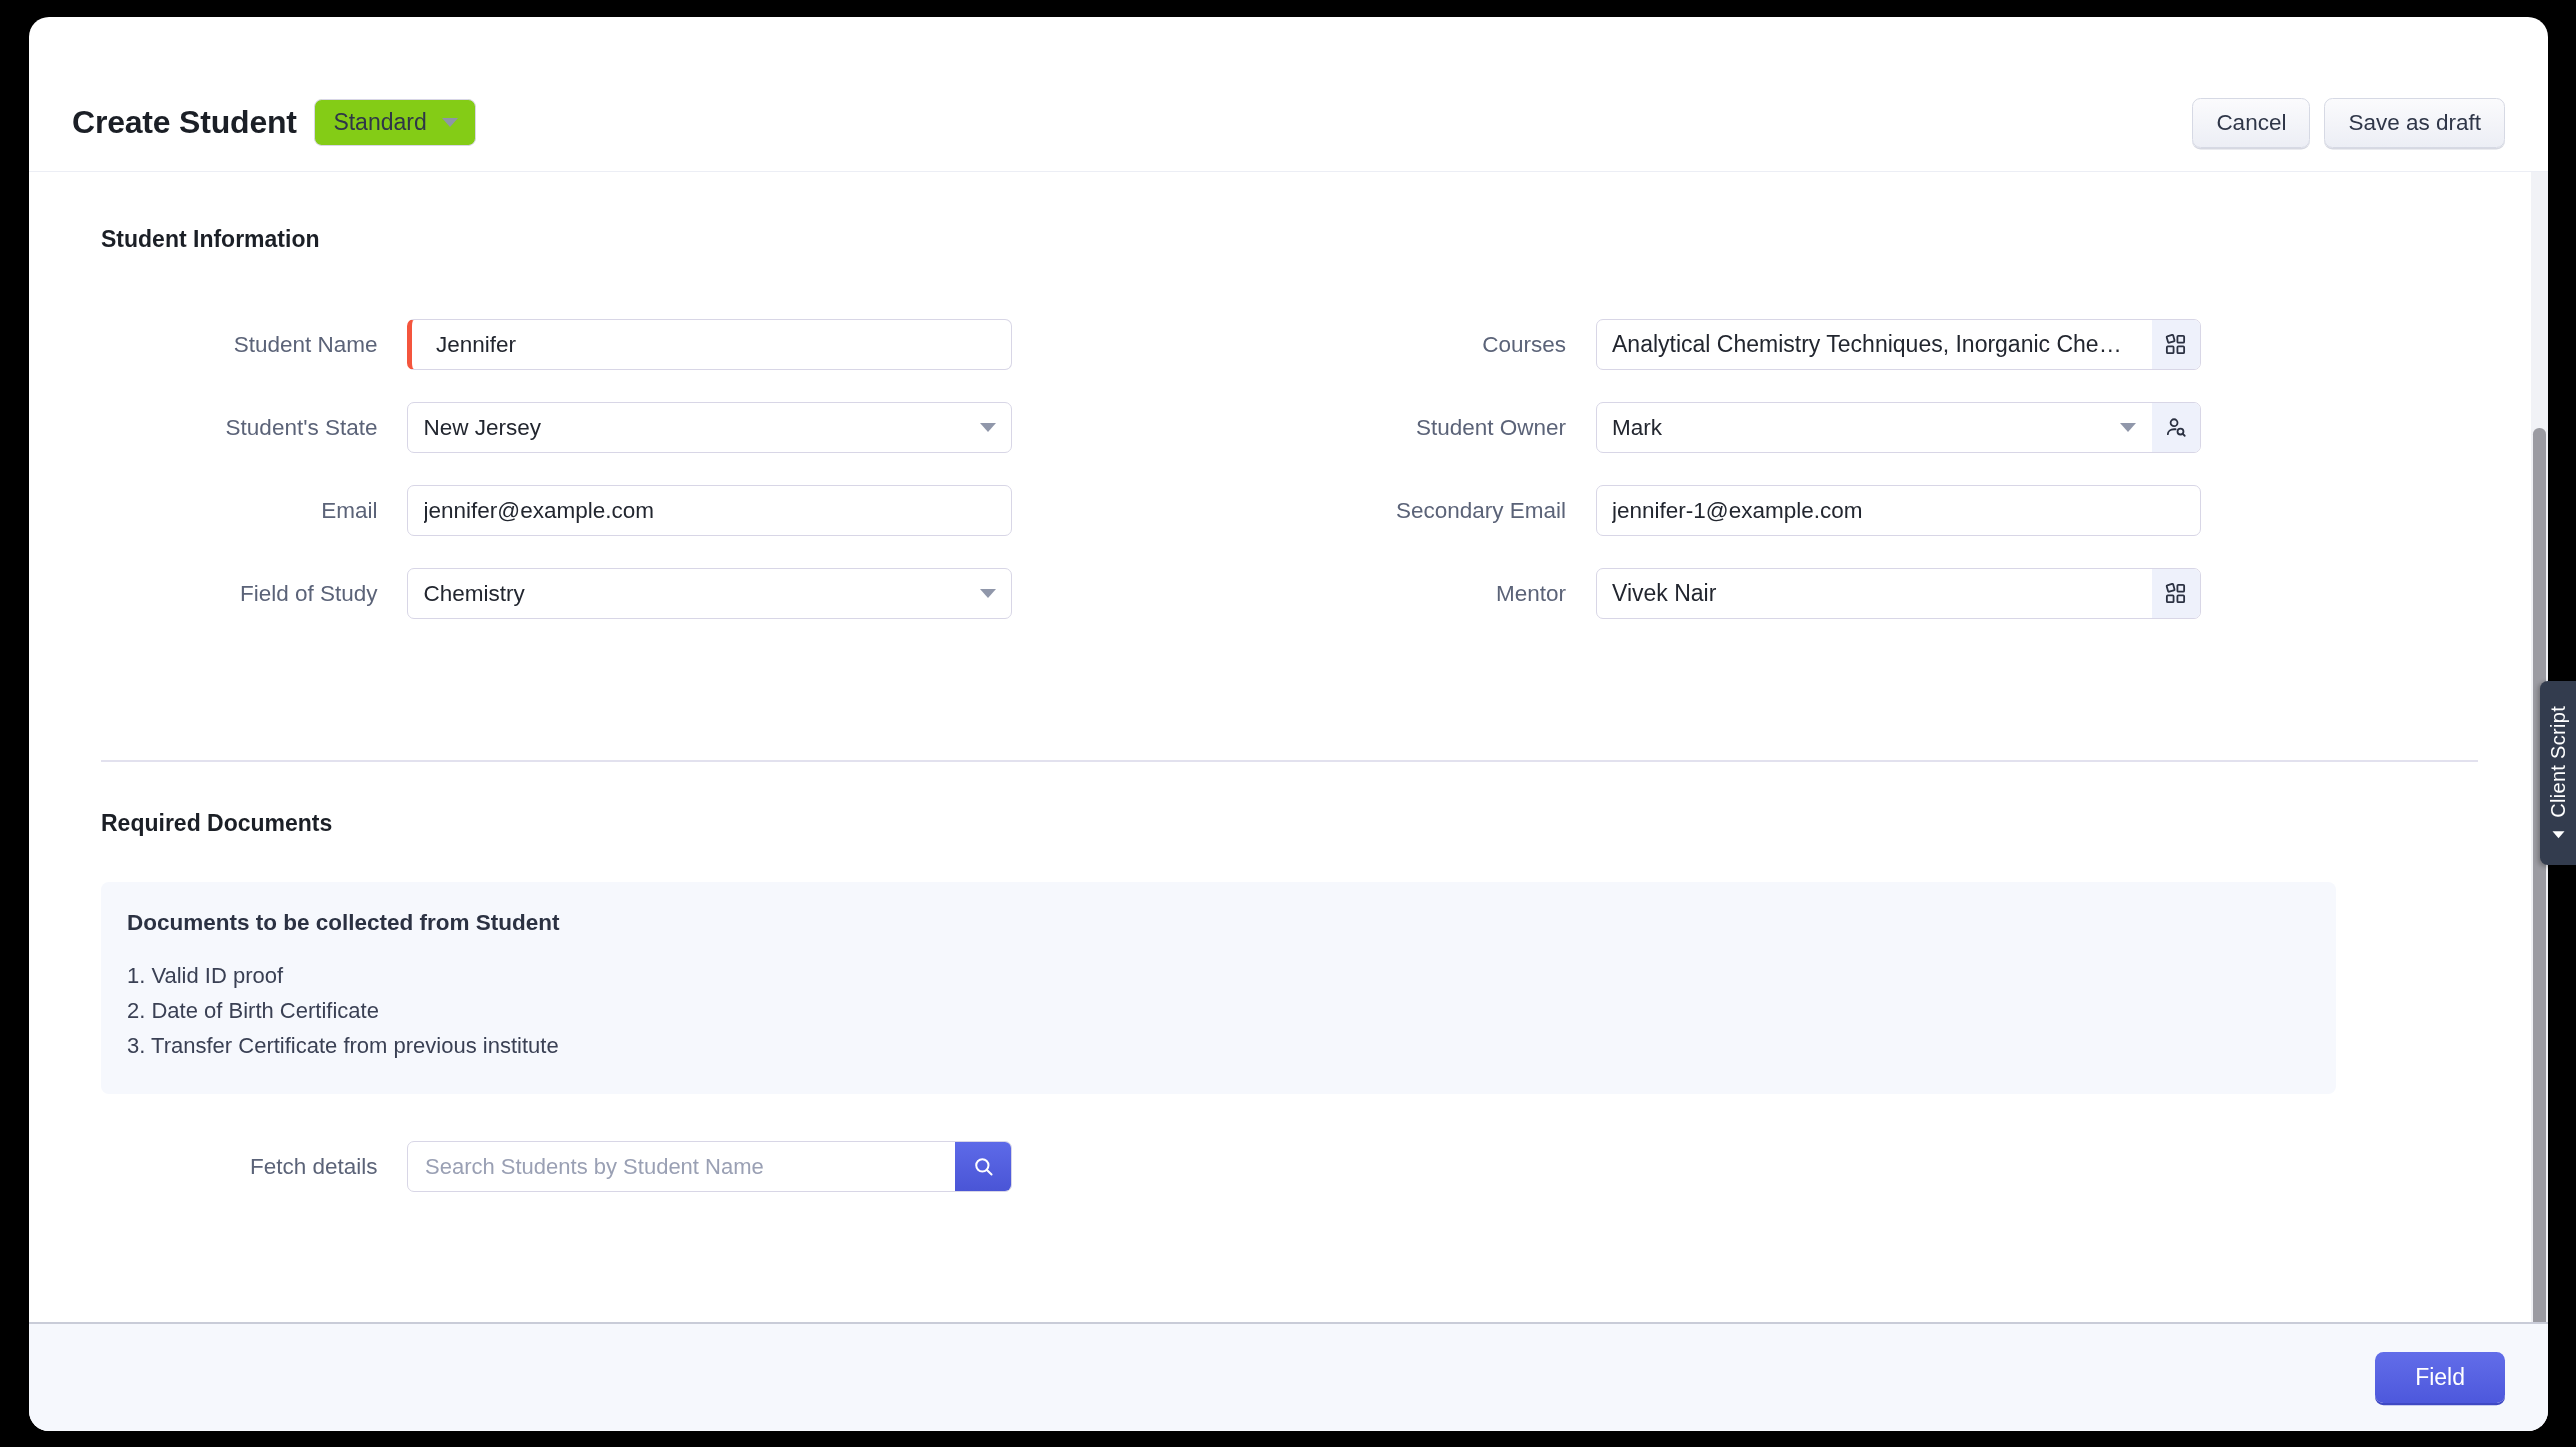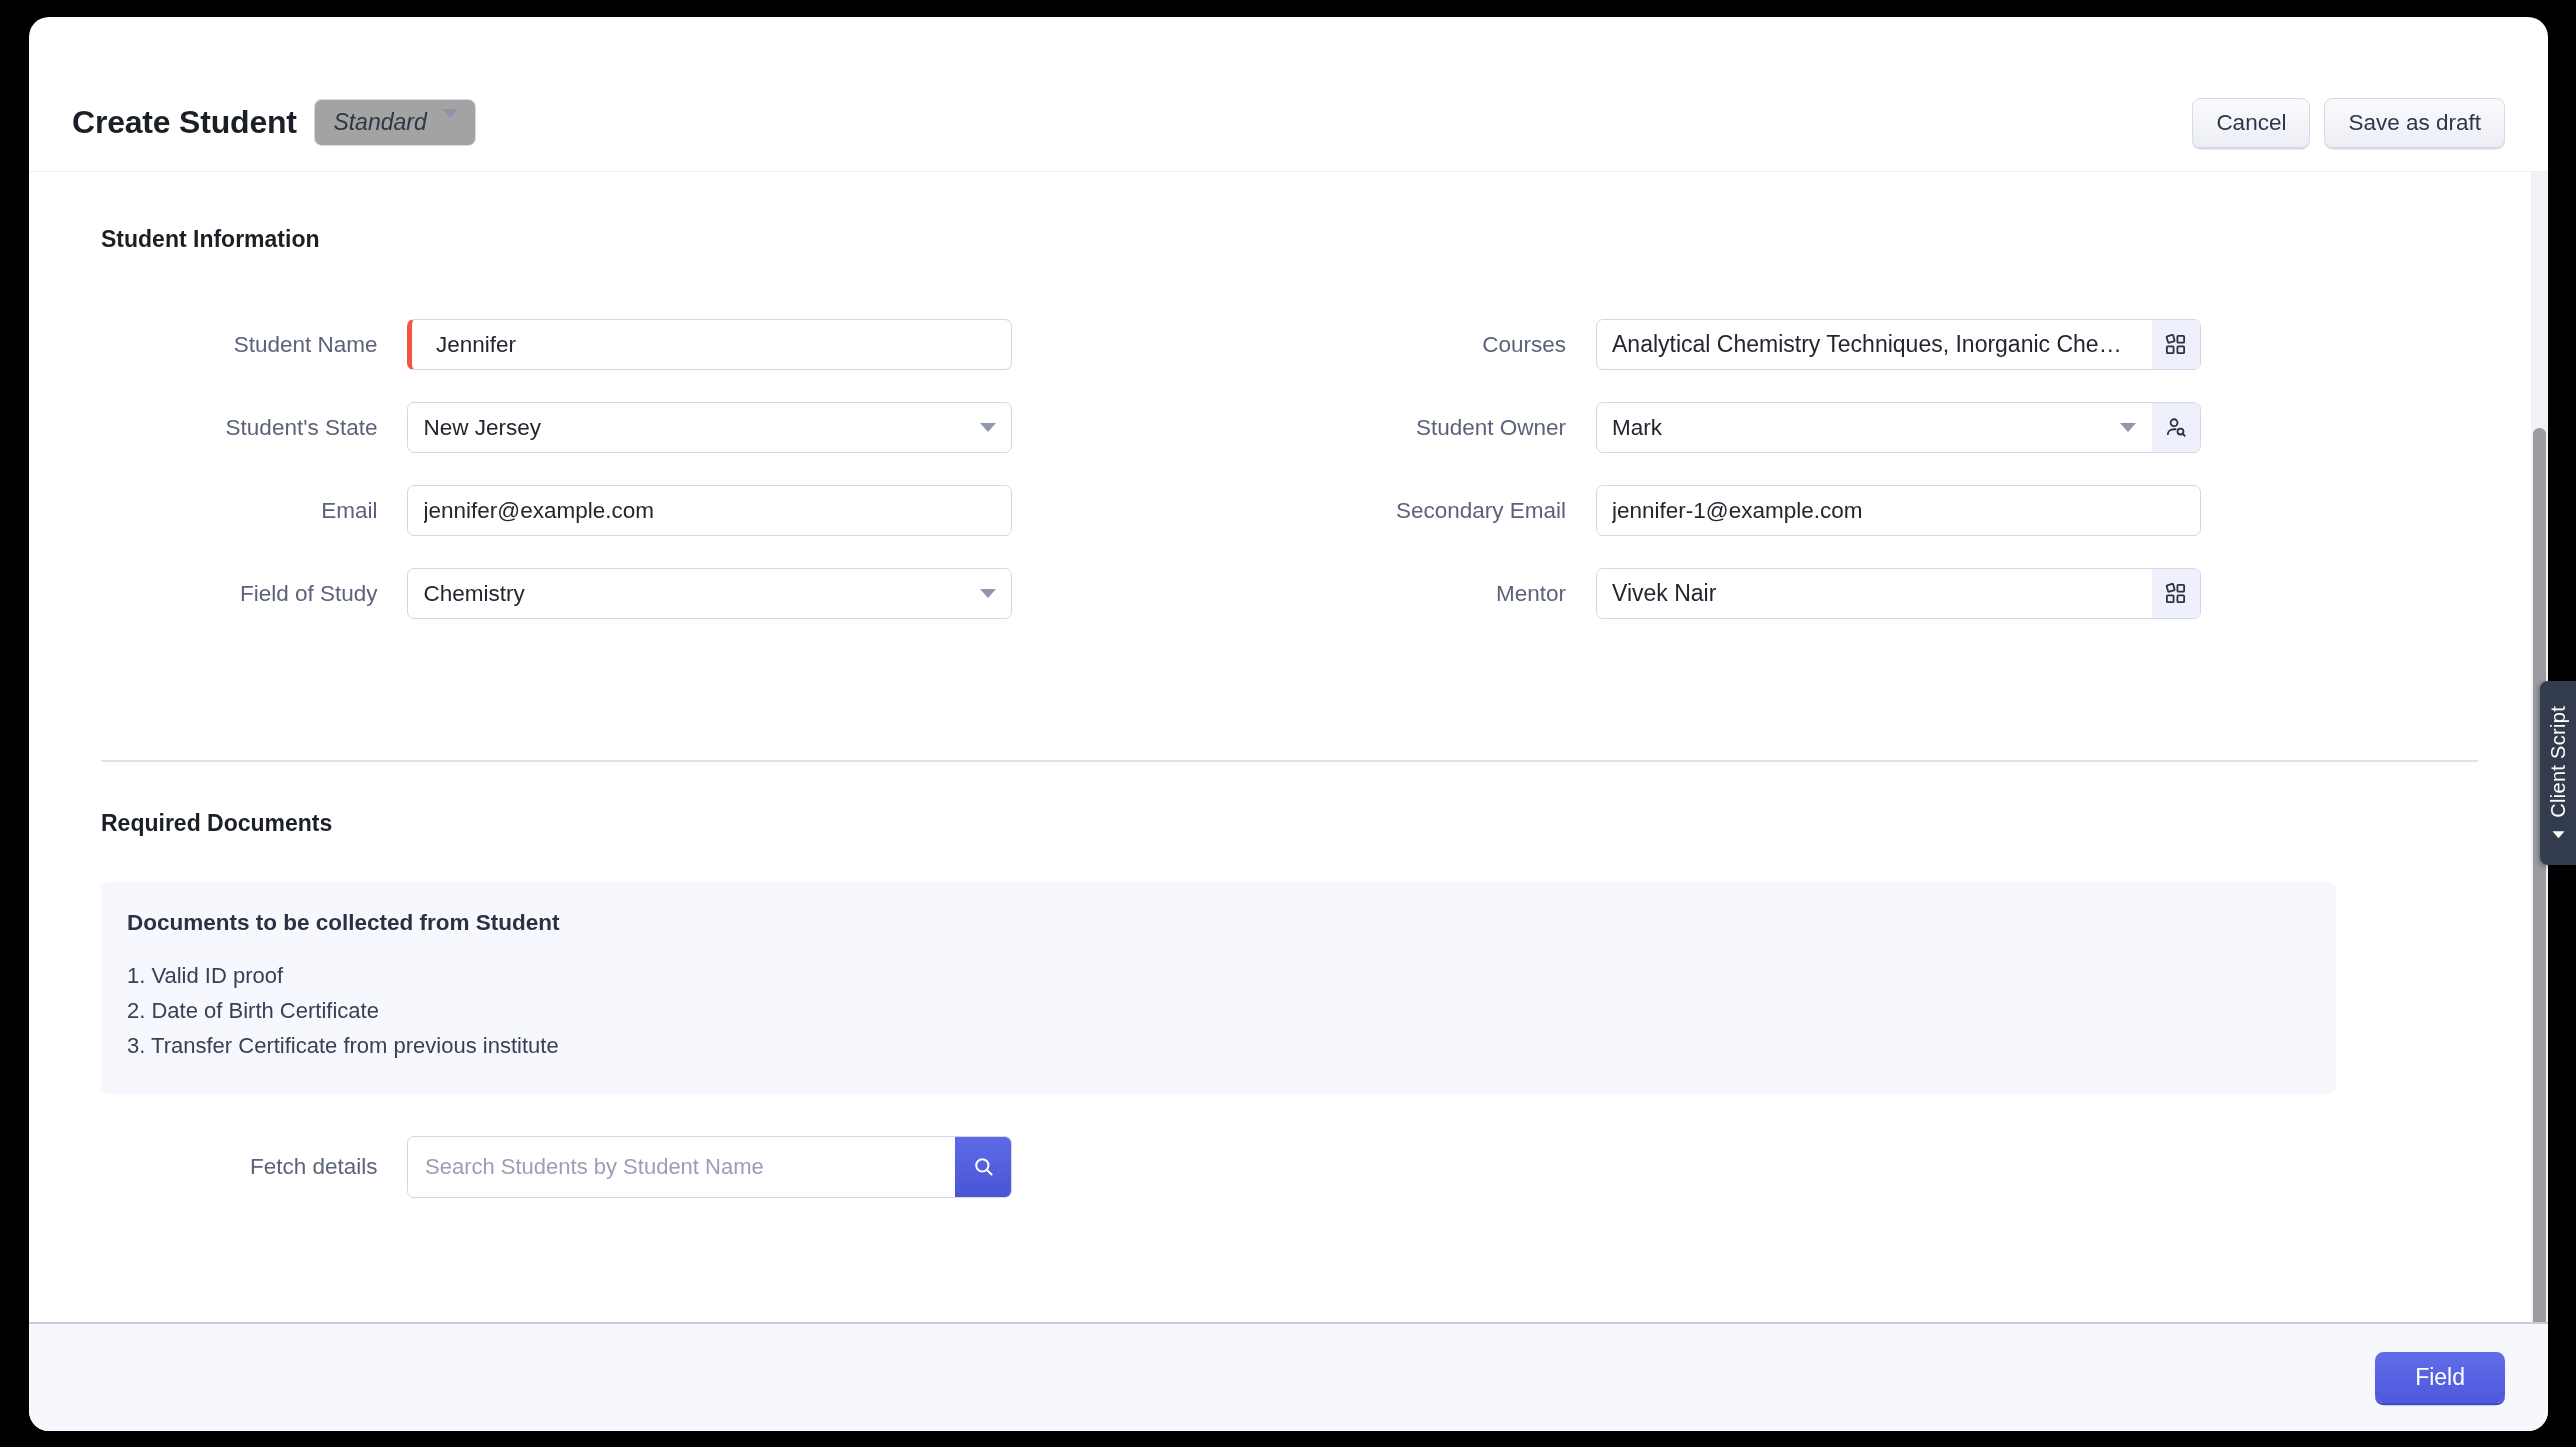--- a/index.html
+++ b/index.html
@@ -39,28 +39,27 @@
   }
   .header-left { display: flex; align-items: center; gap: 17px; }
   .page-title {
     font-size: 32px;
     font-weight: bold;
     color: #1b1f26;
     letter-spacing: -0.2px;
   }
   .layout-select {
     display: flex;
-    align-items: flex-start;
+    align-items: center;
     gap: 15.5px;
     border: 1.6px solid #d8d6e6;
     border-radius: 7.8px;
     padding: 9.3px 17px 9.3px 18.6px;
-    background: #a3a3a3;
-    cursor: pointer;
-    font-style: italic;
+    background: #84cc16;
+    cursor: pointer;
   }
   .layout-select-label { font-size: 23px; color: #2f3648; }
   .caret-down {
     width: 0; height: 0;
     border-left: 8.5px solid transparent;
     border-right: 8.5px solid transparent;
     border-top: 9.3px solid #8e95a8;
   }
   .header-right { margin-left: auto; display: flex; gap: 14px; }
   .hbtn {
@@ -201,21 +200,21 @@
     font-size: 22.5px; font-weight: bold; color: #2b3142; margin-bottom: 22px;
   }
   .docs-list-item {
     font-size: 22px; color: #3a4054; line-height: 1.6;
   }
 
   .fetch-row {
     display: flex; align-items: center; height: 83px; margin-top: 31px;
   }
   .search-wrap {
-    display: flex; align-items: stretch; height: 62px; width: 605px;
+    display: flex; align-items: stretch; height: 51px; width: 605px;
     border: 1.6px solid #d8d6e6; border-radius: 7px; overflow: hidden; background:#fff;
   }
   .search-wrap .txt {
     flex: 1 1 auto; display: flex; align-items: center; padding: 0 17px;
     font-size: 22px; color: #9aa0b4; cursor: text;
   }
   .search-btn {
     flex: 0 0 56px; background: linear-gradient(180deg,#5d6ae8 0%,#4a55d6 100%);
     display: flex; align-items: center; justify-content: center; cursor: pointer;
   }

